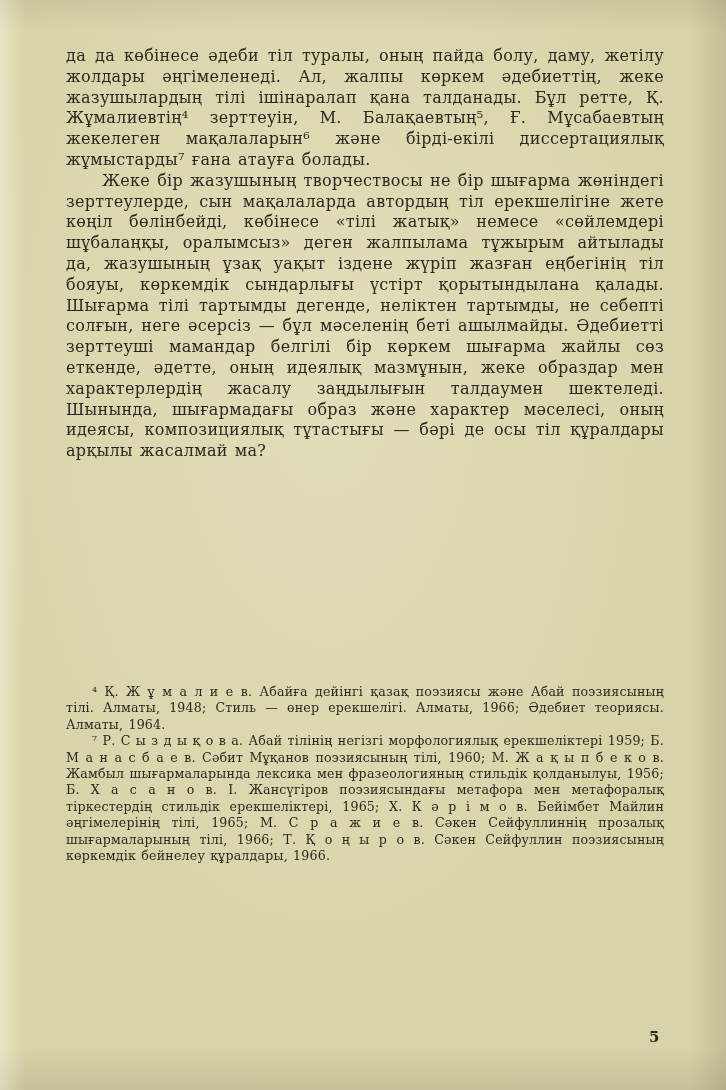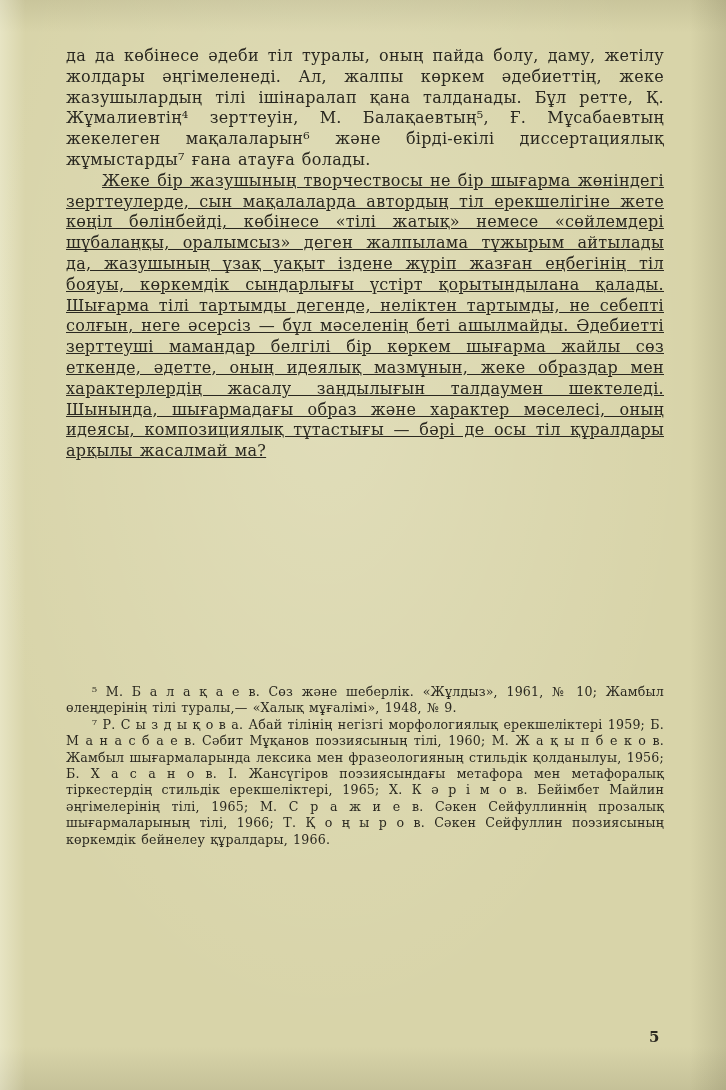--- a/index.html
+++ b/index.html
@@ -29,21 +29,20 @@
   .body-text p {
     margin: 0;
     font-size: 16px;
     line-height: 20.8px;
     text-align: justify;
     letter-spacing: 0.3px;
     word-spacing: 1.5px;
   }
   .body-text p.indent {
     text-indent: 36px;
-    text-decoration: underline;
   }
   .footnotes {
     position: absolute;
     left: 66px;
     right: 62px;
     top: 684px;
   }
   .footnotes p {
     margin: 0;
     font-size: 12.6px;
@@ -66,19 +65,19 @@
 <body>
 
 <div class="page">
 
   <div class="body-text">
     <p>да да көбінесе әдеби тіл туралы, оның пайда болу, даму, жетілу жолдары әңгімеленеді. Ал, жалпы көркем әдебиеттің, жеке жазушылардың тілі ішінаралап қана талданады. Бұл ретте, Қ. Жұмалиевтің⁴ зерттеуін, М. Балақаевтың⁵, Ғ. Мұсабаевтың жекелеген мақалаларын⁶ және бірді-екілі диссертациялық жұмыстарды⁷ ғана атауға болады.</p>
     <p class="indent">Жеке бір жазушының творчествосы не бір шығарма жөніндегі зерттеулерде, сын мақалаларда автордың тіл ерекшелігіне жете көңіл бөлінбейді, көбінесе «тілі жатық» немесе «сөйлемдері шұбалаңқы, оралымсыз» деген жалпылама тұжырым айтылады да, жазушының ұзақ уақыт іздене жүріп жазған еңбегінің тіл бояуы, көркемдік сындарлығы үстірт қорытындылана қалады. Шығарма тілі тартымды дегенде, неліктен тартымды, не себепті солғын, неге әсерсіз — бұл мәселенің беті ашылмайды. Әдебиетті зерттеуші мамандар белгілі бір көркем шығарма жайлы сөз еткенде, әдетте, оның идеялық мазмұнын, жеке образдар мен характерлердің жасалу заңдылығын талдаумен шектеледі. Шынында, шығармадағы образ және характер мәселесі, оның идеясы, композициялық тұтастығы — бәрі де осы тіл құралдары арқылы жасалмай ма?</p>
   </div>
 
   <div class="footnotes">
-    <p>⁵ М. Б а л а қ а е в. Сөз және шеберлік. «Жұлдыз», 1961, № 10; Жамбыл өлеңдерінің тілі туралы,— «Халық мұғалімі», 1948, № 9.</p>
+    <p>⁴ Қ. Ж ұ м а л и е в. Абайға дейінгі қазақ поэзиясы және Абай поэзиясының тілі. Алматы, 1948; Стиль — өнер ерекшелігі. Алматы, 1966; Әдебиет теориясы. Алматы, 1964.</p>
     <p>⁷ Р. С ы з д ы қ о в а. Абай тілінің негізгі морфологиялық ерекшеліктері 1959; Б. М а н а с б а е в. Сәбит Мұқанов поэзиясының тілі, 1960; М. Ж а қ ы п б е к о в. Жамбыл шығармаларында лексика мен фразеологияның стильдік қолданылуы, 1956; Б. Х а с а н о в. І. Жансүгіров поэзиясындағы метафора мен метафоралық тіркестердің стильдік ерекшеліктері, 1965; Х. К ә р і м о в. Бейімбет Майлин әңгімелерінің тілі, 1965; М. С р а ж и е в. Сәкен Сейфуллиннің прозалық шығармаларының тілі, 1966; Т. Қ о ң ы р о в. Сәкен Сейфуллин поэзиясының көркемдік бейнелеу құралдары, 1966.</p>
   </div>
 
   <div class="page-number">5</div>
 
 </div>
 
 </body></html>

